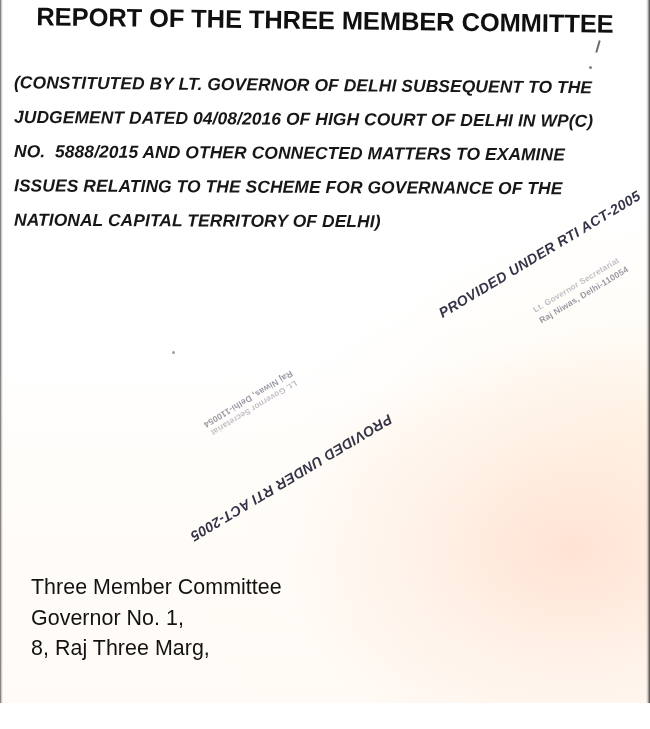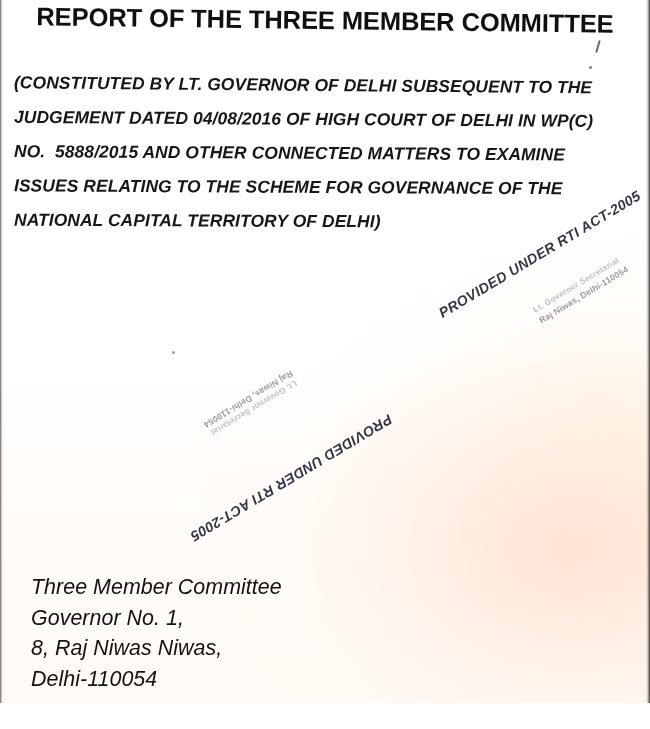--- a/index.html
+++ b/index.html
@@ -201,21 +201,20 @@
     background: #4d4d5e;
     border-radius: 50%;
     opacity: 0.55;
   }
 
   
   .address {
     position: absolute;
     left: 31px;
     top: 572px;
-    font-style: italic;
   }
   .address .addr-line {
     font-size: 21.4px;
     font-weight: 400;
     color: #121212;
     line-height: 30.5px;
     white-space: pre;
     letter-spacing: 0.05px;
   }
 </style>
@@ -246,17 +245,16 @@
   <div class="stamp stamp-sub stamp-a-sub">Raj Niwas, Delhi-110054</div>
 
   <div class="stamp stamp-main stamp-b-main">PROVIDED UNDER RTI ACT-2005</div>
   <div class="stamp stamp-sub2 stamp-b-sub2">Lt. Governor Secretariat</div>
   <div class="stamp stamp-sub stamp-b-sub">Raj Niwas, Delhi-110054</div>
   <div class="stamp-b-dot"></div>
 
   <div class="address">
     <div class="addr-line">Three Member Committee</div>
     <div class="addr-line">Governor No. 1,</div>
-    <div class="addr-line">8, Raj Niwas Niwas,</div>
-    <div class="addr-line">Delhi-110054</div>
+    <div class="addr-line">8, Raj Three Marg,</div>
   </div>
 
 </div>
 
 </body></html>

